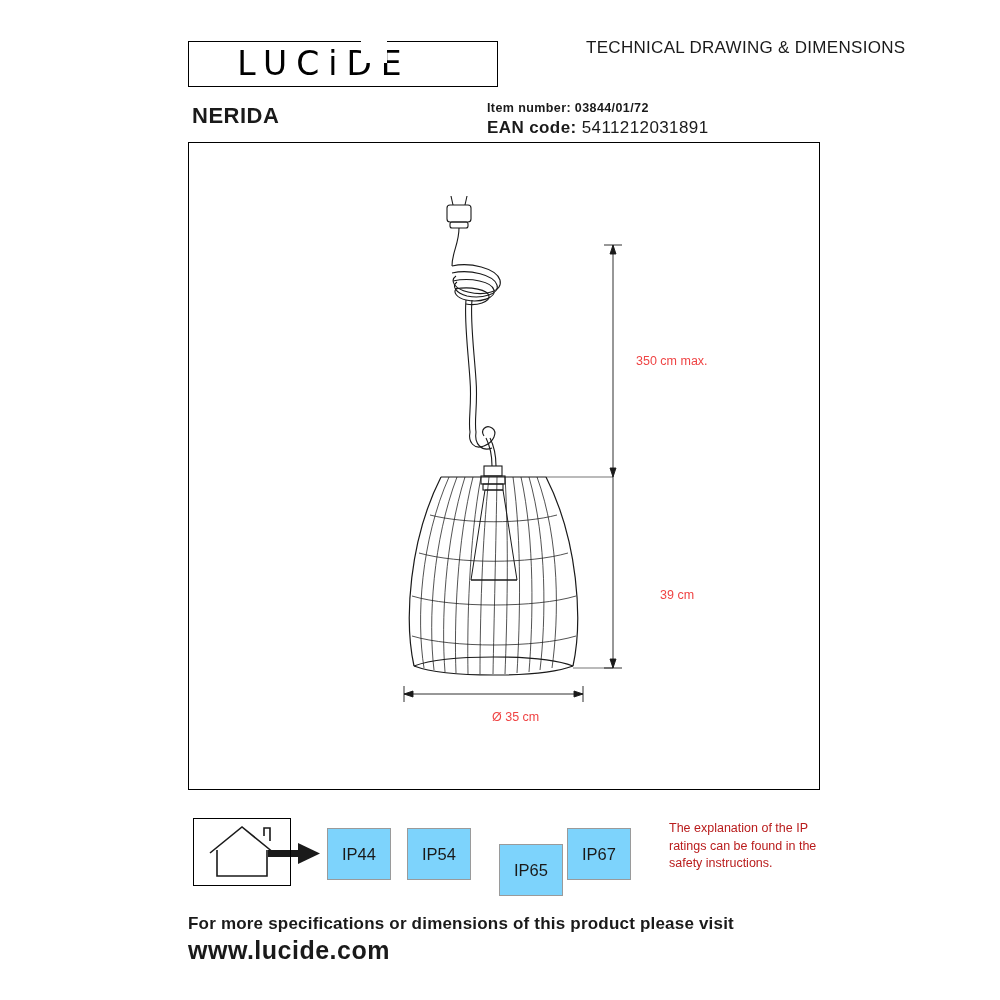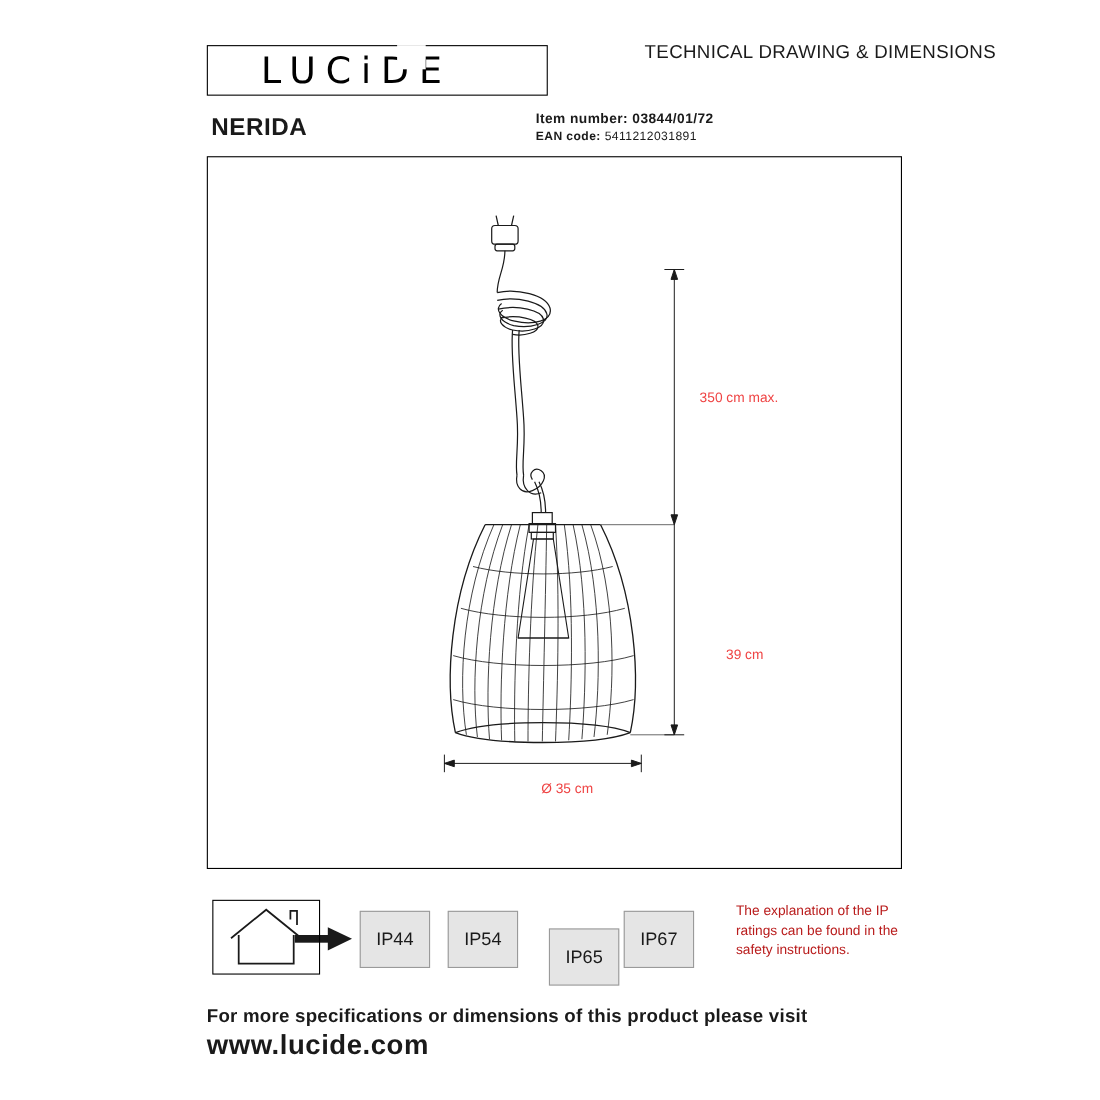--- a/index.html
+++ b/index.html
@@ -77,21 +77,21 @@
     font-size: 12.5px;
     font-weight: bold;
     letter-spacing: 0.4px;
   }
   .item-number .val { font-weight: bold; }
 
   .ean-code {
     position: absolute;
     left: 487px;
     top: 118px;
-    font-size: 11px;
+    font-size: 17px;
     letter-spacing: 0.4px;
   }
   .ean-code .lbl { font-weight: bold; }
 
   
   .drawing-frame {
     position: absolute;
     left: 188px;
     top: 142px;
     width: 632px;
@@ -126,21 +126,21 @@
     top: 828px;
     width: 64px;
     height: 52px;
     border: 1px solid #9a9a9a;
     box-sizing: border-box;
     font-size: 16.5px;
     color: #1a1a1a;
     display: flex;
     align-items: center;
     justify-content: center;
-    background: #e5e5e5;
+    background: #7dd3fc;
   }
   .ip-0 { left: 327px; }
   .ip-1 { left: 407px; }
   .ip-2 { left: 499px; margin-top: 16px; }
   .ip-3 { left: 567px; }
 
   .ip-note {
     position: absolute;
     left: 669px;
     top: 820px;

